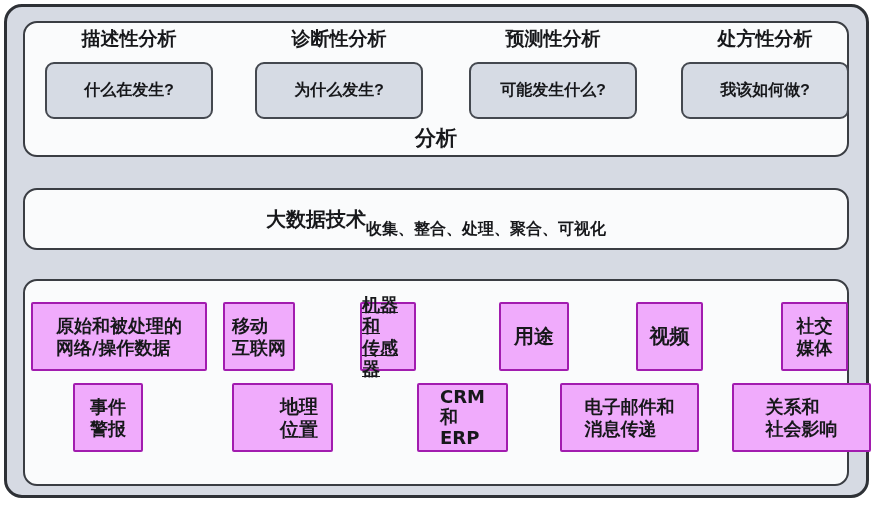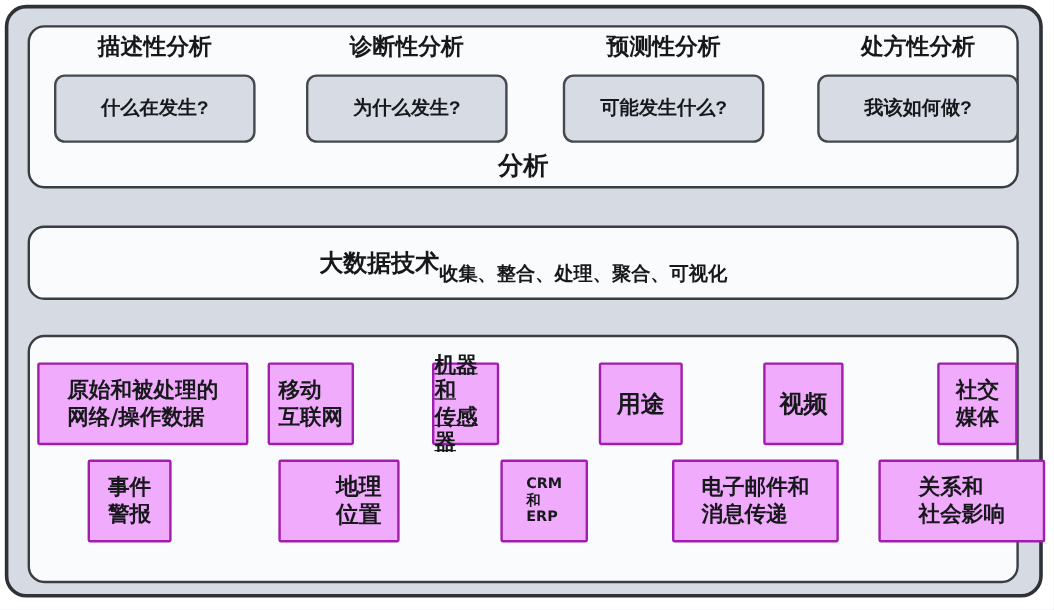--- a/index.html
+++ b/index.html
@@ -75,21 +75,21 @@
   .row1 { top: 21px; height: 69px; }
   .row2 { top: 102px; height: 69px; margin-left: 26px; }
   .b1 { left: 6px;   width: 176px; }
   .b2 { left: 198px; width: 72px; }
   .b3 { left: 335px; width: 56px; text-decoration: underline; }
   .b4 { left: 474px; width: 70px; font-size: 20px; }
   .b5 { left: 611px; width: 67px; font-size: 20px; }
   .b6 { left: 756px; width: 67px; }
   .c1 { left: 22px;  width: 70px; }
   .c2 { left: 181px; width: 101px; font-size: 19px; padding-left: 46px; }
-  .c3 { left: 366px; width: 73px; font-size: 12px; line-height: 1.12; }
+  .c3 { left: 366px; width: 91px; font-size: 18px; line-height: 1.12; }
   .c4 { left: 509px; width: 139px; }
   .c5 { left: 681px; width: 139px; }
 </style>
 </head>
 <body>
 
 <div class="stage">
   <div class="outer">
 
     <div class="panel panel-analysis">

